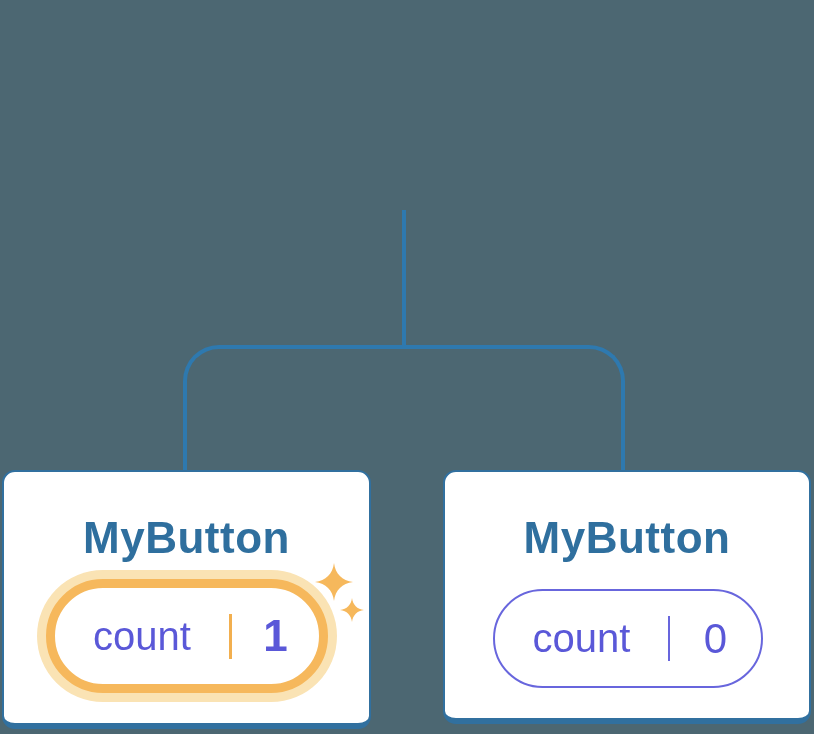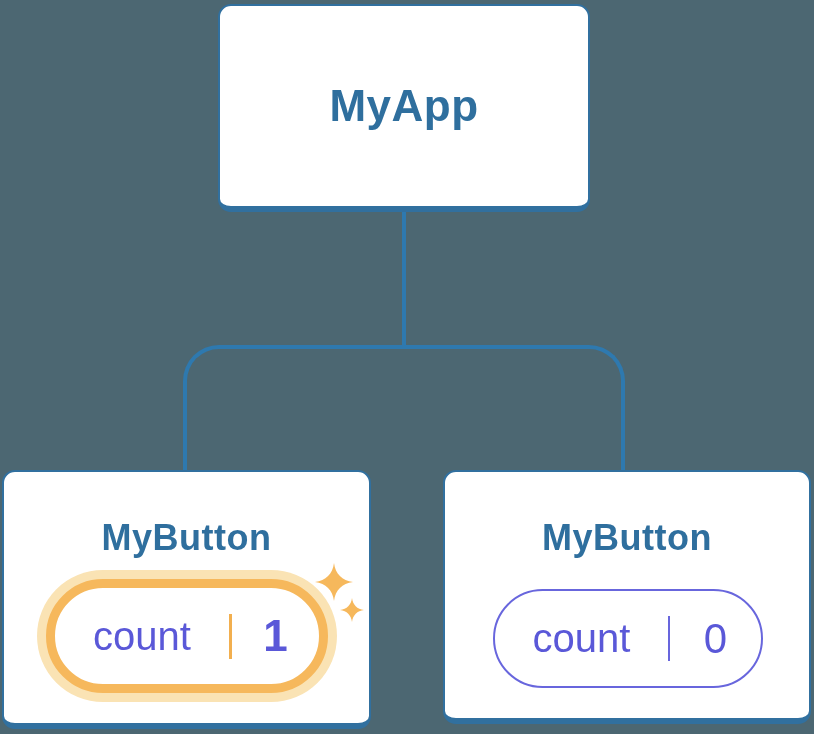--- a/index.html
+++ b/index.html
@@ -29,21 +29,21 @@
   .card{position:absolute;background:var(--card-bg);
     border:2px solid var(--card-border);border-bottom-width:6px;border-radius:13px;}
   .card-root{left:218px;top:4px;width:372px;height:208px;
     display:flex;align-items:center;justify-content:center;}
   .card-child-left{left:2px;top:470px;width:369px;height:259px;}
   .card-child-right{left:443px;top:470px;width:368px;height:254px;}
 
   .title{color:var(--title);font-weight:700;letter-spacing:0.5px;}
   .title-root{font-size:44px;}
   .title-child{position:absolute;left:0;right:0;top:42px;text-align:center;
-    font-size:36px;line-height:48px;}
+    font-size:44px;line-height:48px;}
 
   
   .pill{position:absolute;display:flex;align-items:center;background:#fff;}
   .pill-highlight{left:42px;top:107px;width:282px;height:114px;
     border:9px solid var(--orange);border-radius:999px;
     box-shadow:0 0 0 9px var(--orange-glow);}
   .pill-plain{left:48px;top:117px;width:270px;height:99px;
     border:2px solid var(--purple-border);border-radius:999px;}
   .seg{display:flex;align-items:center;justify-content:center;}
   .pill-highlight .seg-label{width:177px;border-right:3px solid var(--orange-divider);}
@@ -58,23 +58,20 @@
   .sparkle-small{left:336px;top:126px;width:24px;height:24px;}
 </style>
 </head>
 <body>
 
 <div class="canvas">
 
   <div class="stem"></div>
   <div class="bracket"></div>
 
-  <div class="card card-root">
-    <div class="title title-root">MyApp</div>
-  </div>
 
   <div class="card card-child-left">
     <div class="title title-child">MyButton</div>
 
     <div class="pill pill-highlight">
       <div class="seg seg-label">
         <span class="state-label">count</span>
       </div>
       <div class="seg seg-value">
         <span class="state-value state-value-bold">1</span>

